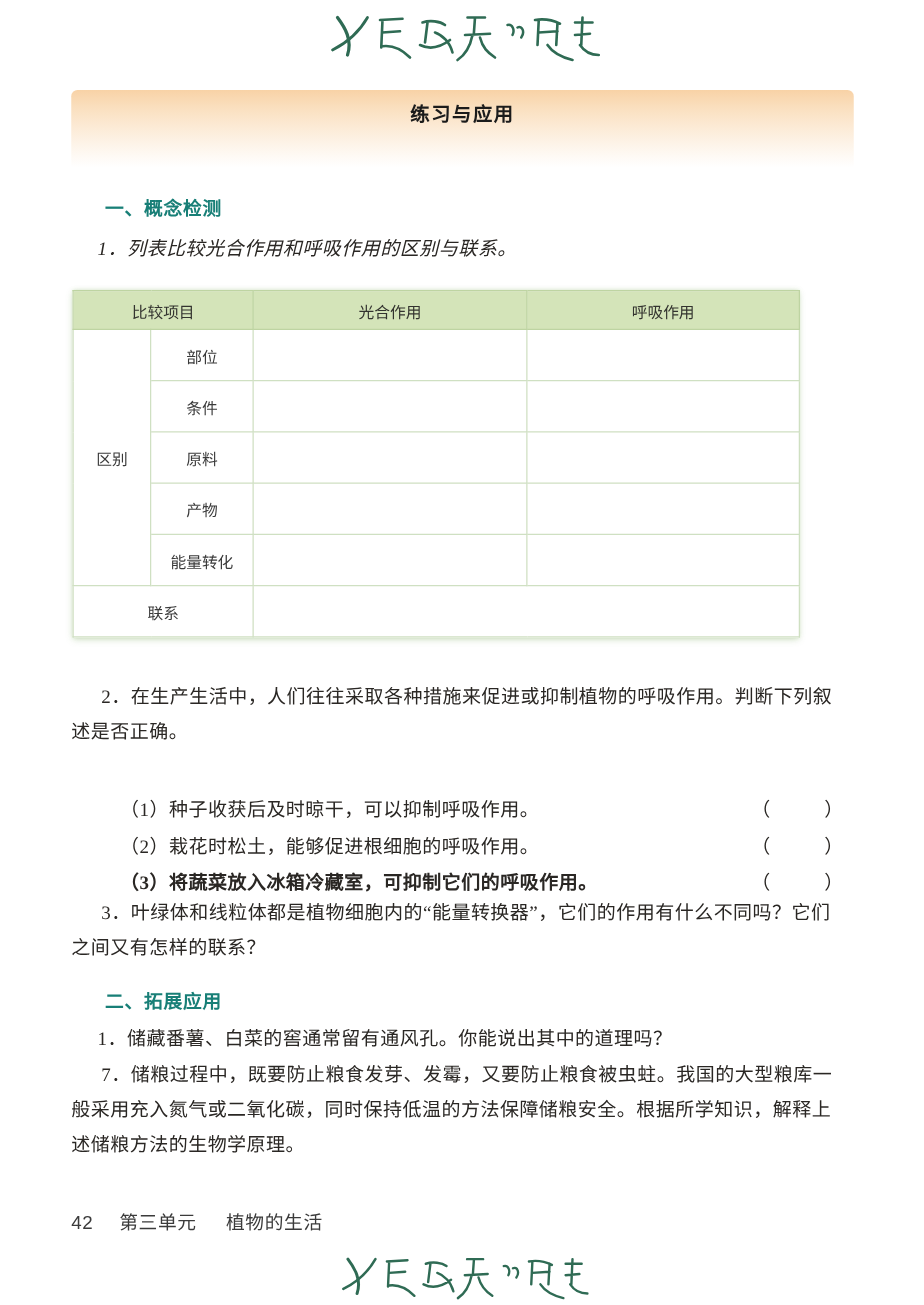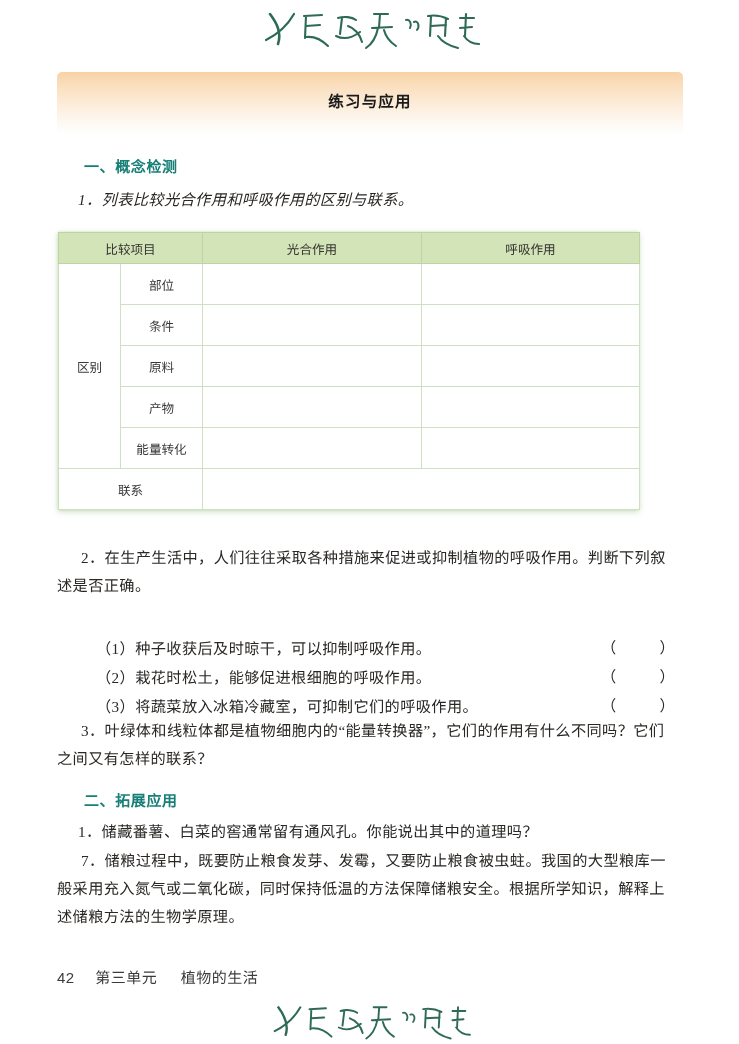--- a/index.html
+++ b/index.html
@@ -47,21 +47,21 @@
         #f8d2a6 0%,
         #fadfbe 22%,
         #fce9d3 45%,
         #fdf3e7 68%,
         #fefaf5 86%,
         #ffffff 100%);
   }
   .banner-title {
     position: absolute;
     left: 0;
-    top: 17px;
+    top: 7px;
     width: 626px;
     text-align: center;
     font-family: "Liberation Sans", "DejaVu Sans", sans-serif;
     font-size: 15.5px;
     font-weight: 700;
     color: #1b1b1b;
     letter-spacing: 1.2px;
   }
 
   
@@ -85,21 +85,21 @@
     line-height: 28px;
     color: #2a2724;
     letter-spacing: 0.4px;
     white-space: pre-wrap;
   }
 
   #q1      { left: 78px;  top: 186px;  width: 600px; font-style: italic; }
   #q2      { left: 57px;  top: 544px;  width: 610px; text-indent: 24px; }
   #item1   { left: 96px;  top: 635px;  width: 500px; }
   #item2   { left: 96px;  top: 664px;  width: 500px; }
-  #item3   { left: 96px;  top: 693px;  width: 500px; }
+  #item3   { left: 96px;  top: 693px;  width: 500px; font-weight: bold; }
   #q3      { left: 57px;  top: 717px;  width: 612px; text-indent: 24px; }
   #e1      { left: 78px;  top: 818px;  width: 600px; }
   #e2      { left: 57px;  top: 847px;  width: 612px; text-indent: 24px; }
 
   .blank-paren {
     position: absolute;
     font-family: "Liberation Serif", "DejaVu Serif", serif;
     font-size: 15.2px;
     color: #2a2724;
     letter-spacing: 14px;

